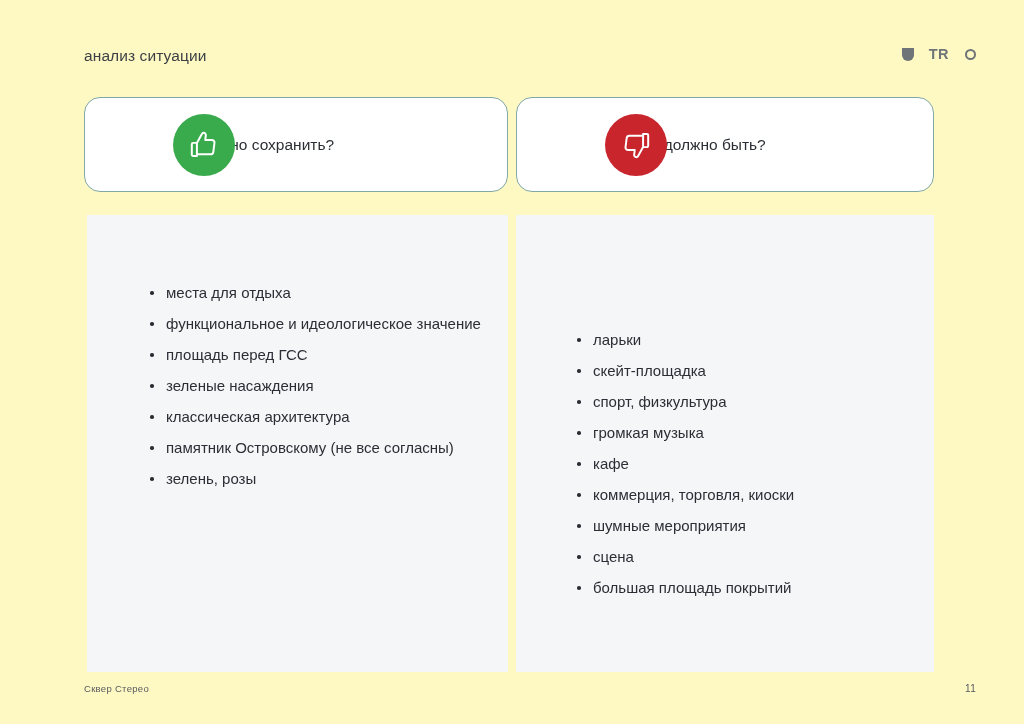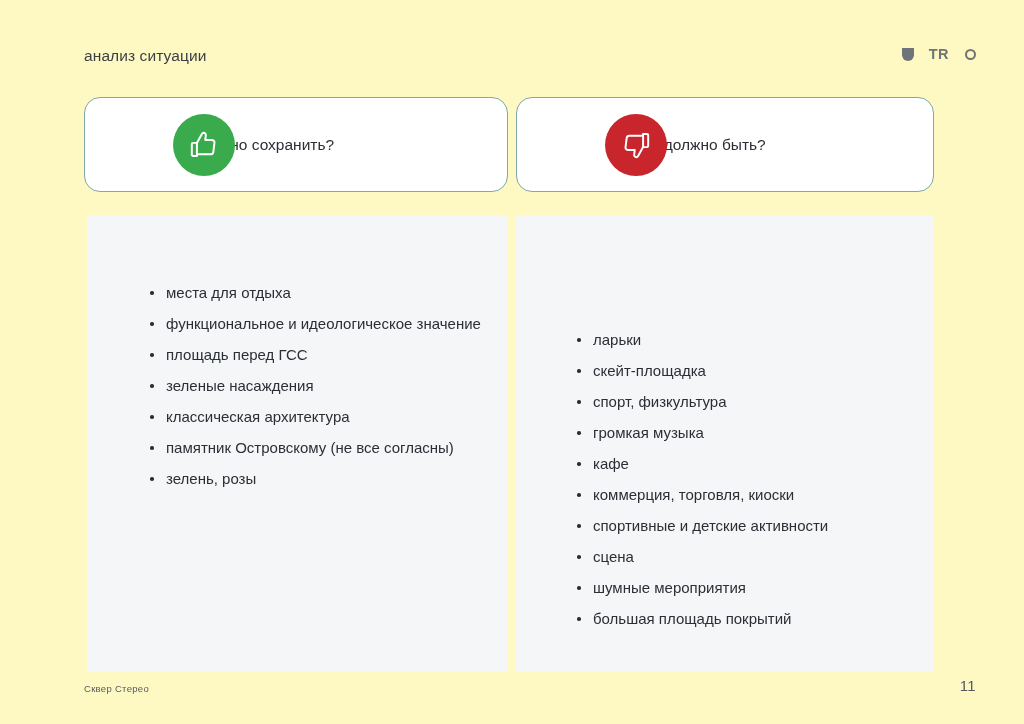--- a/index.html
+++ b/index.html
@@ -155,21 +155,21 @@
     bottom: 30px;
     font-size: 9.5px;
     color: #55595f;
     letter-spacing: 0.3px;
     margin-top: 20px;
   }
   .page-number {
     position: absolute;
     right: 48px;
     bottom: 30px;
-    font-size: 15px;
+    font-size: 10px;
     color: #55595f;
     letter-spacing: 0.3px;
     text-align: right;
   }
 </style>
 </head>
 <body>
 
 <div class="slide">
 
@@ -214,23 +214,22 @@
   </div>
 
   <div class="panel panel-right">
     <ul class="bullet-list">
         <li>ларьки</li>
         <li>скейт-площадка</li>
         <li>спорт, физкультура</li>
         <li>громкая музыка</li>
         <li>кафе</li>
         <li>коммерция, торговля, киоски</li>
-        <li>спортивные и детские активности</li>
+        <li>шумные мероприятия</li>
         <li>сцена</li>
-        <li>шумные мероприятия</li>
         <li>большая площадь покрытий</li>
       </ul>
   </div>
 
   <div class="footer-label">Сквер Стерео</div>
   <div class="page-number">11</div>
 
 </div>
 
 </body></html>

